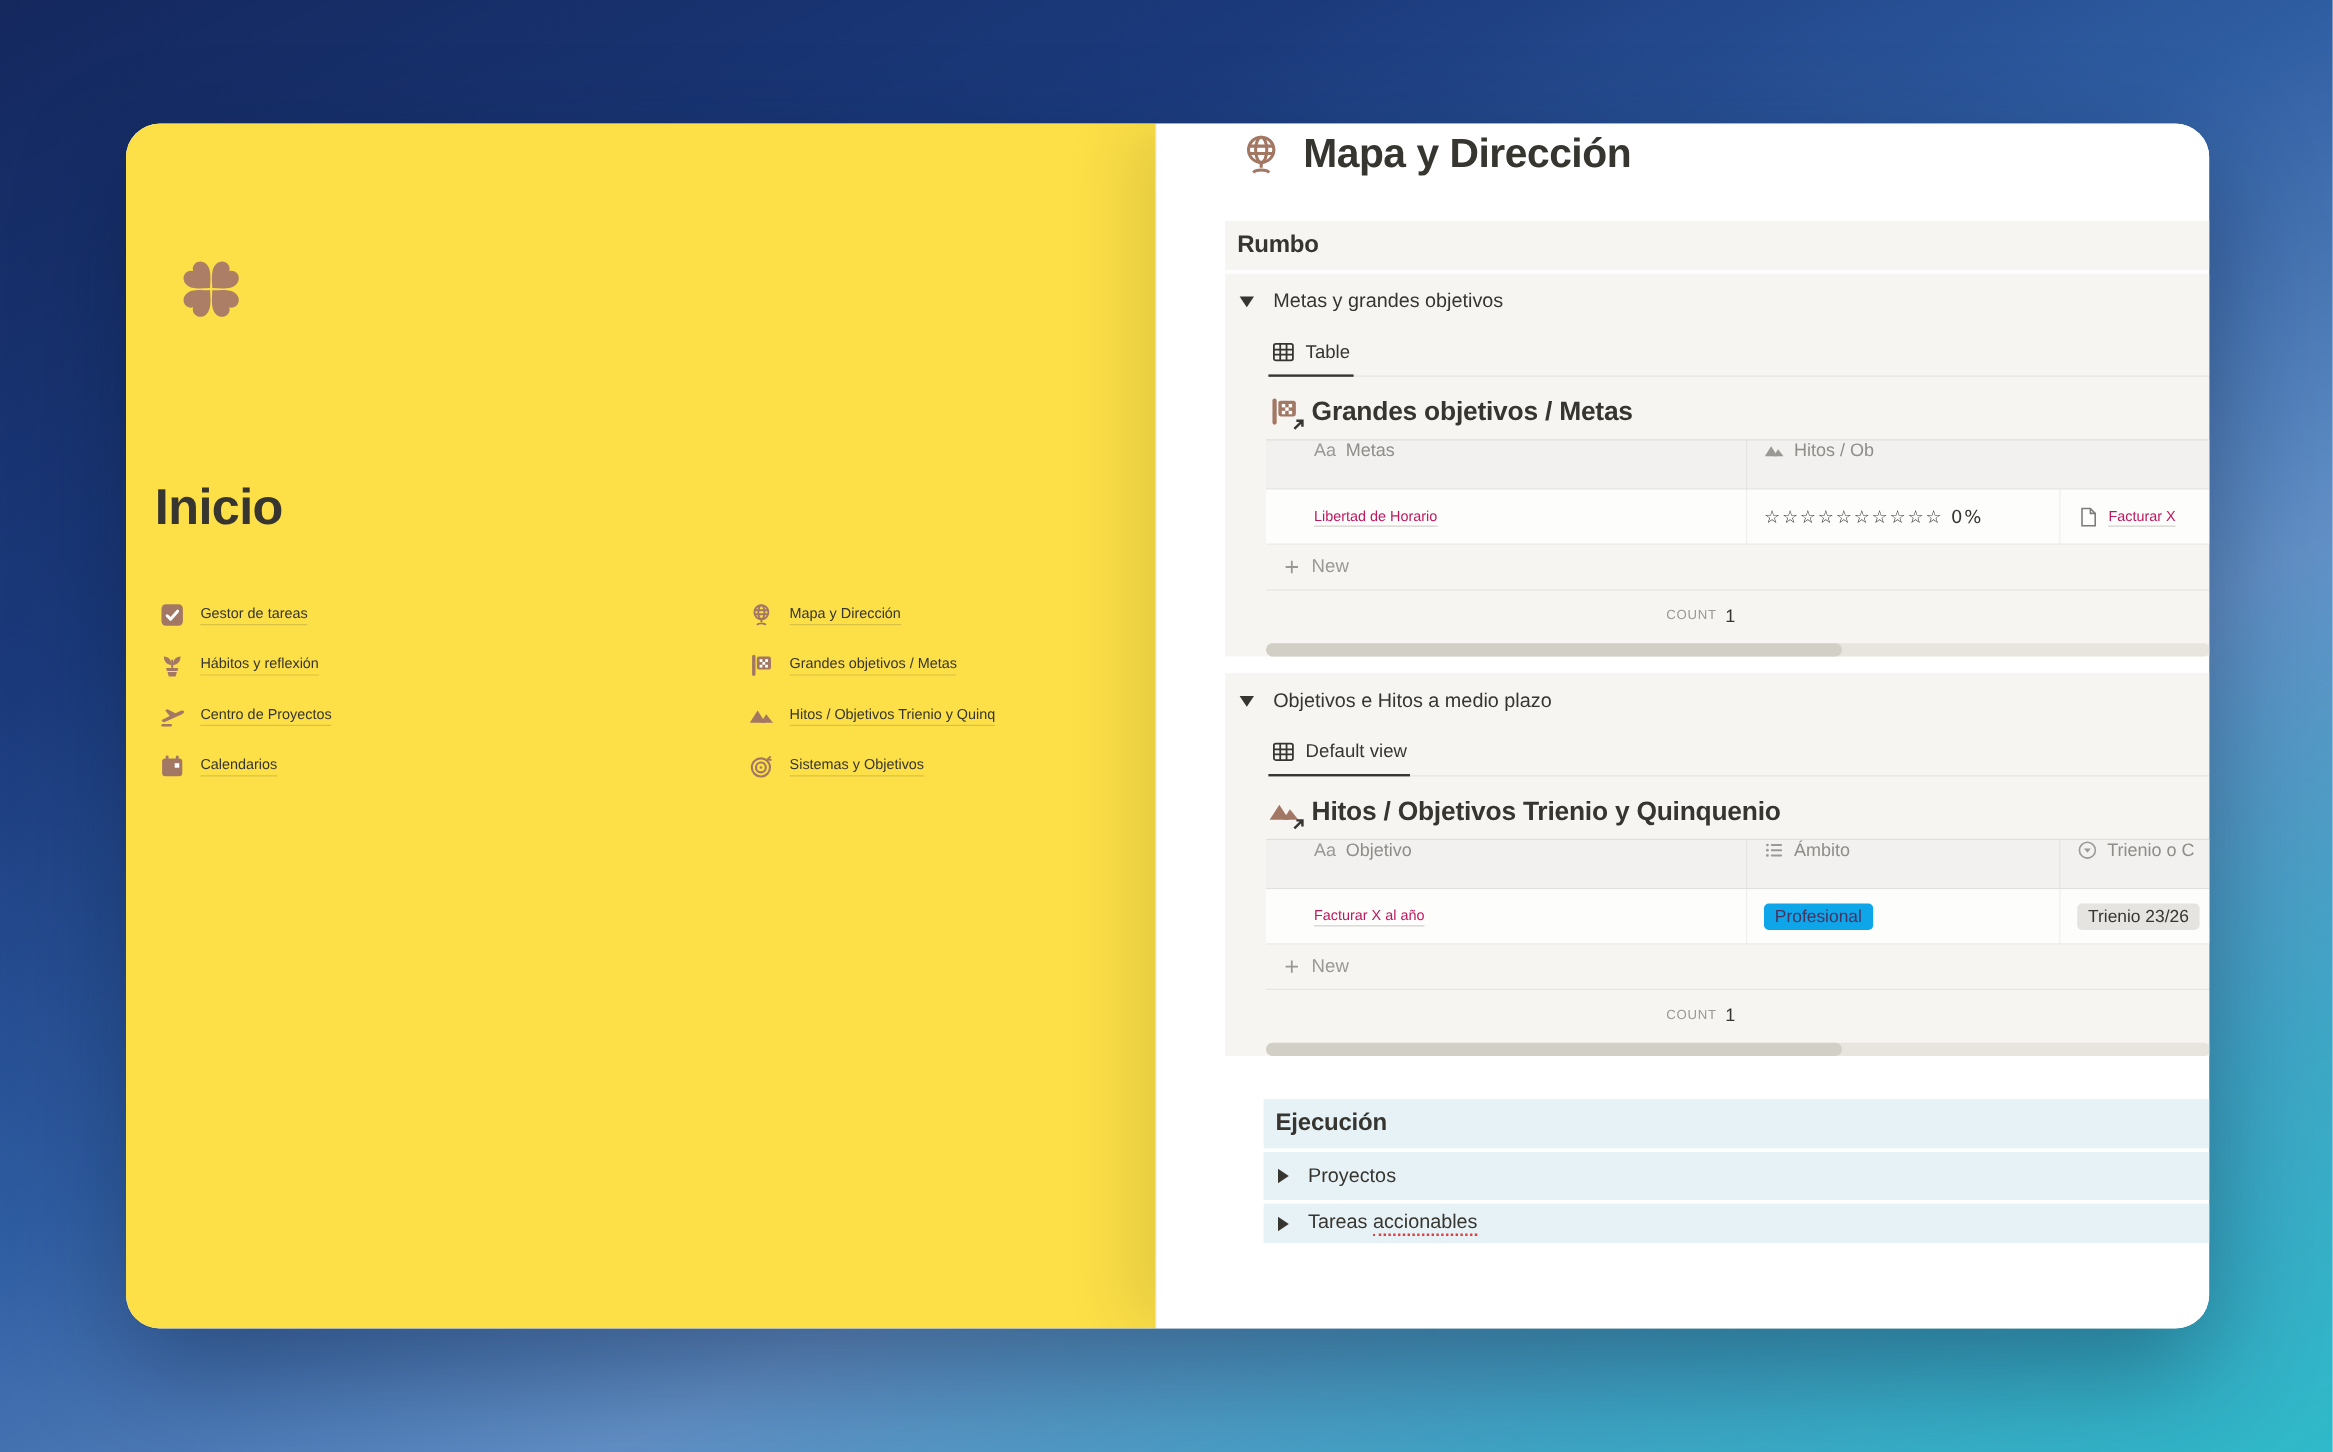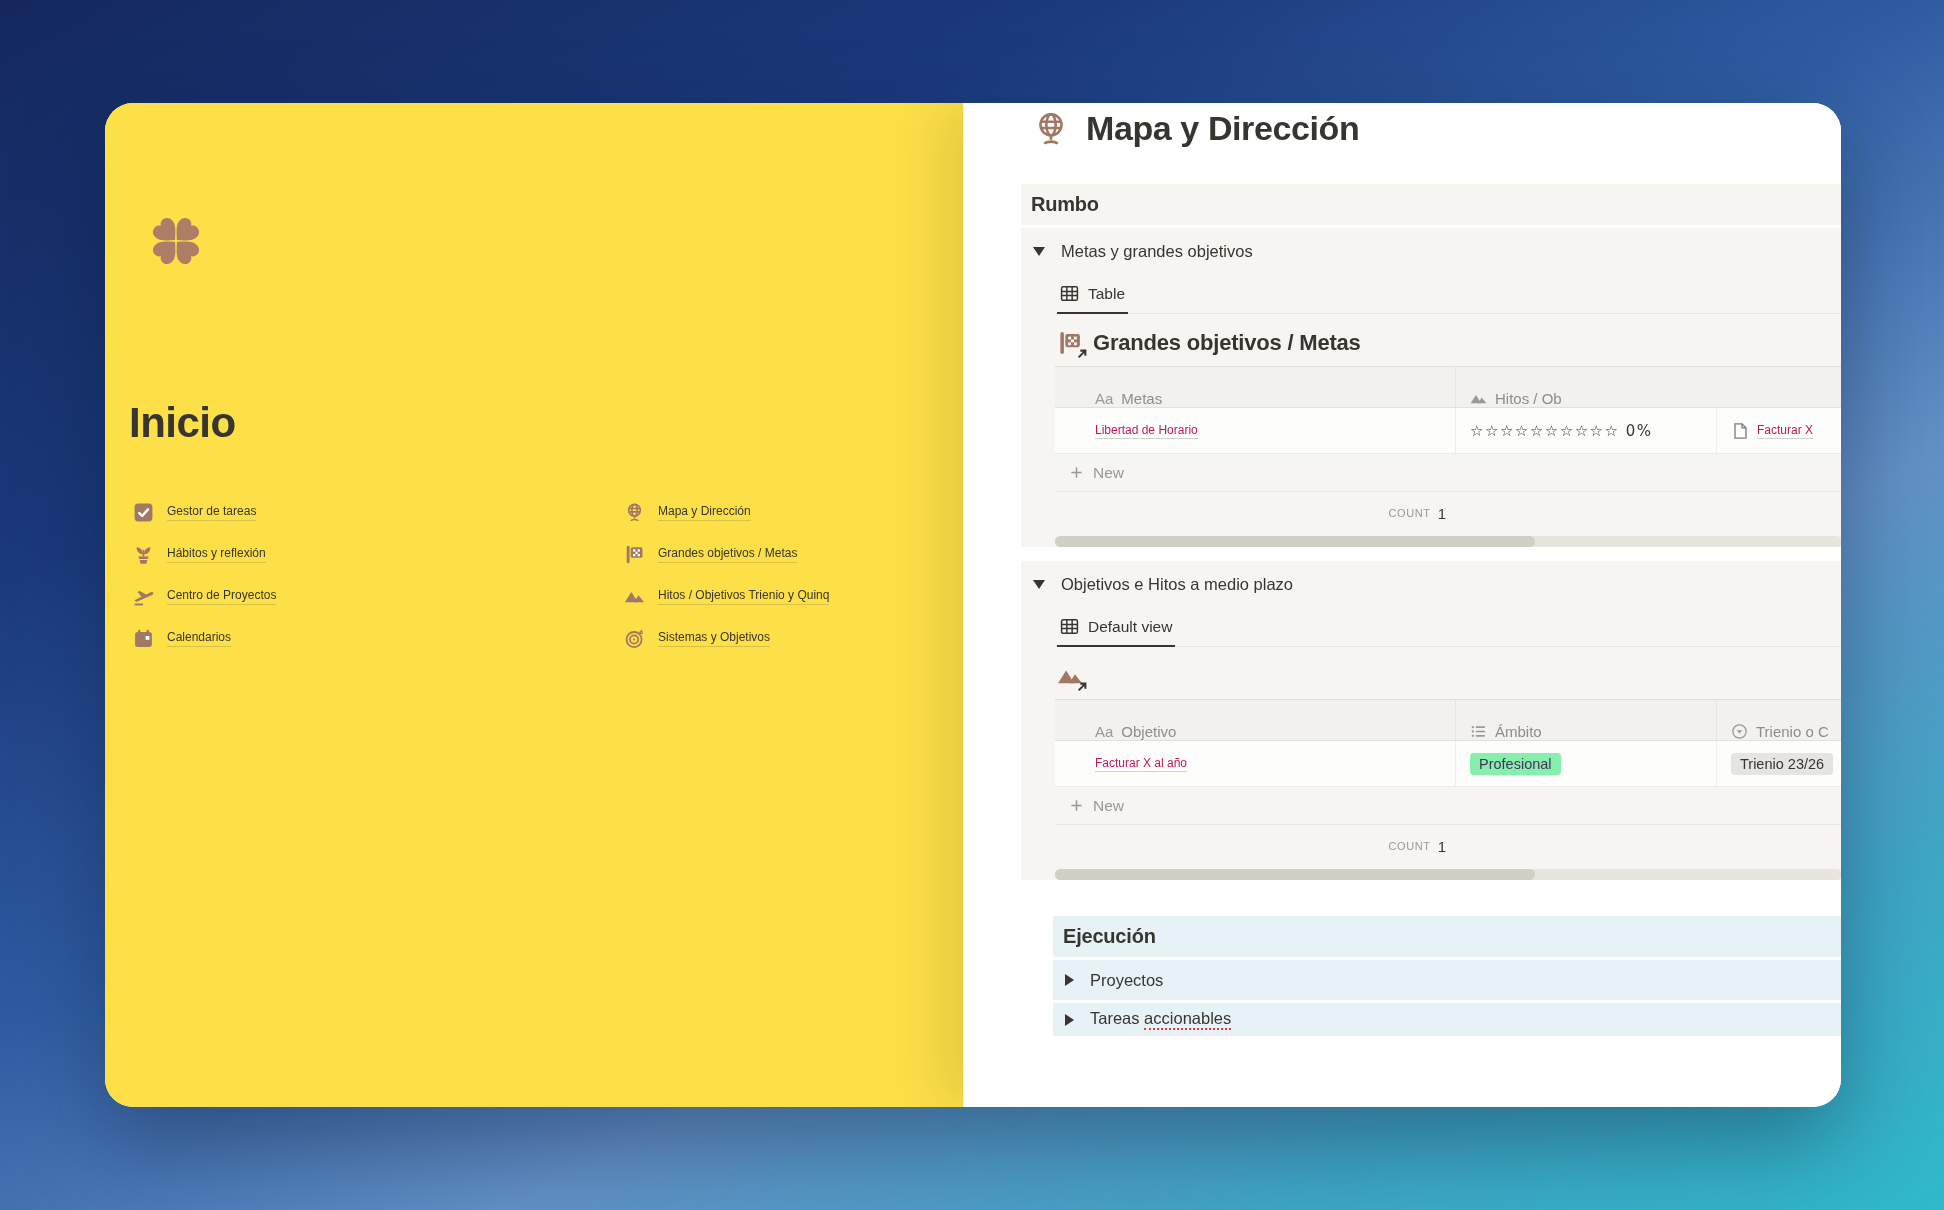--- a/index.html
+++ b/index.html
@@ -66,38 +66,38 @@
   .tab .tlabel { font-size:15.5px; font-weight:500; }
   .dbtitle { margin:16px 0 10px 36px; display:flex; align-items:center; cursor:pointer; }
   .dbicon { position:relative; width:26px; height:26px; margin-right:10px; }
   .dbicon svg.main { width:26px; height:26px; }
   .dbicon svg.arr { position:absolute; right:-5px; bottom:-4px; width:12px; height:12px; }
   .dbname { font-size:22px; font-weight:700; letter-spacing:-.2px; }
   
   .ntable { margin-left:34px; width:900px; }
   .thead { display:flex; height:42px; background:#F2F1F0;
            border-top:1px solid rgba(55,53,47,.09); border-bottom:1px solid rgba(55,53,47,.09); }
-  .th { display:flex; align-items:flex-end; gap:8px; color:#8F8D88; font-size:15px;
+  .th { display:flex; align-items:flex-start; gap:8px; color:#8F8D88; font-size:15px;
         padding-left:14px; border-right:1px solid rgba(55,53,47,.07); cursor:pointer; }
   .th.c1 { width:401px; padding-left:40px; }
   .th.c2 { width:261px; }
   .th.c3 { width:238px; border-right:none; }
   .aaglyph { font-size:15px; color:#9B9995; }
   .th svg { width:17px; height:17px; }
   .tdatarow { display:flex; height:46px; background:#FDFDFC; border-bottom:1px solid rgba(55,53,47,.09); }
   .td { display:flex; align-items:center; padding-left:14px; border-right:1px solid rgba(55,53,47,.07); overflow:hidden; }
   .td.c1 { width:401px; padding-left:40px; }
   .td.c2 { width:261px; }
   .td.c3 { width:238px; border-right:none; }
   .cell-link { font-size:12px; font-weight:500; color:#be185d; white-space:nowrap;
                border-bottom:1.5px solid rgba(55,53,47,.22); padding-bottom:1px; cursor:pointer; }
   .stars { font-family:"DejaVu Sans",sans-serif; font-size:15px; letter-spacing:1.5px; color:#37352F; white-space:nowrap; }
   .pageicon { width:18px; height:18px; margin-right:8px; flex:0 0 18px; }
   .tag { display:inline-block; padding:3px 9px; border-radius:4px; font-size:14.5px; white-space:nowrap; }
-  .tag.purple { background:#86efac; color:#46325F; }
+  .tag.purple { background:#0ea5e9; color:#46325F; }
   .tag.gray { background:#E6E4E1; color:#37352F; }
   .tnew { display:flex; align-items:center; height:38px; padding-left:14px; gap:9px;
           color:#9A9893; font-size:15.5px; cursor:pointer; border-bottom:1px solid rgba(55,53,47,.08); }
   .tnew svg { width:15px; height:15px; }
   .tcount { height:42px; display:flex; align-items:center; justify-content:flex-end;
             width:401px; padding-right:10px; gap:7px; cursor:pointer; }
   .tcount .clabel { font-size:11px; letter-spacing:.6px; color:#9A9893; }
   .tcount .cval { font-size:15px; color:#37352F; }
   .hscroll { margin:2px 0 10px 34px; width:787px; height:11px; background:#E7E5DE; border-radius:6px; }
   .hscroll .thumb { width:61%; height:100%; background:#D2CFC7; border-radius:6px; cursor:pointer; }
@@ -337,20 +337,21 @@
           <div class="dbtitle">
             <span class="dbicon">
               <svg class="main" viewBox="0 0 20 20" fill="#A27763">
                   <path d="M.8 15.5 L7 5.8 L13.2 15.5 Z"></path>
                   <path d="M9.4 15.5 L13.8 8.7 L19.2 15.5 Z"></path>
                 </svg>
               <svg class="arr" viewBox="0 0 10 10">
                   <path d="M2.2 7.8 L7.8 2.2 M3.6 2.2 h4.2 v4.2" stroke="#37352f" stroke-width="1.7" fill="none"></path>
                 </svg>
             </span>
+            <span class="dbname">Hitos / Objetivos Trienio y Quinquenio</span>
           </div>
           <div class="ntable">
             <div class="thead">
               <div class="th c1">
                 <span class="aaglyph">Aa</span>
                 <span>Objetivo</span>
               </div>
               <div class="th c2">
                 <svg viewBox="0 0 18 18" fill="#9B9995">
                     <circle cx="3" cy="4.4" r="1.2"></circle>

